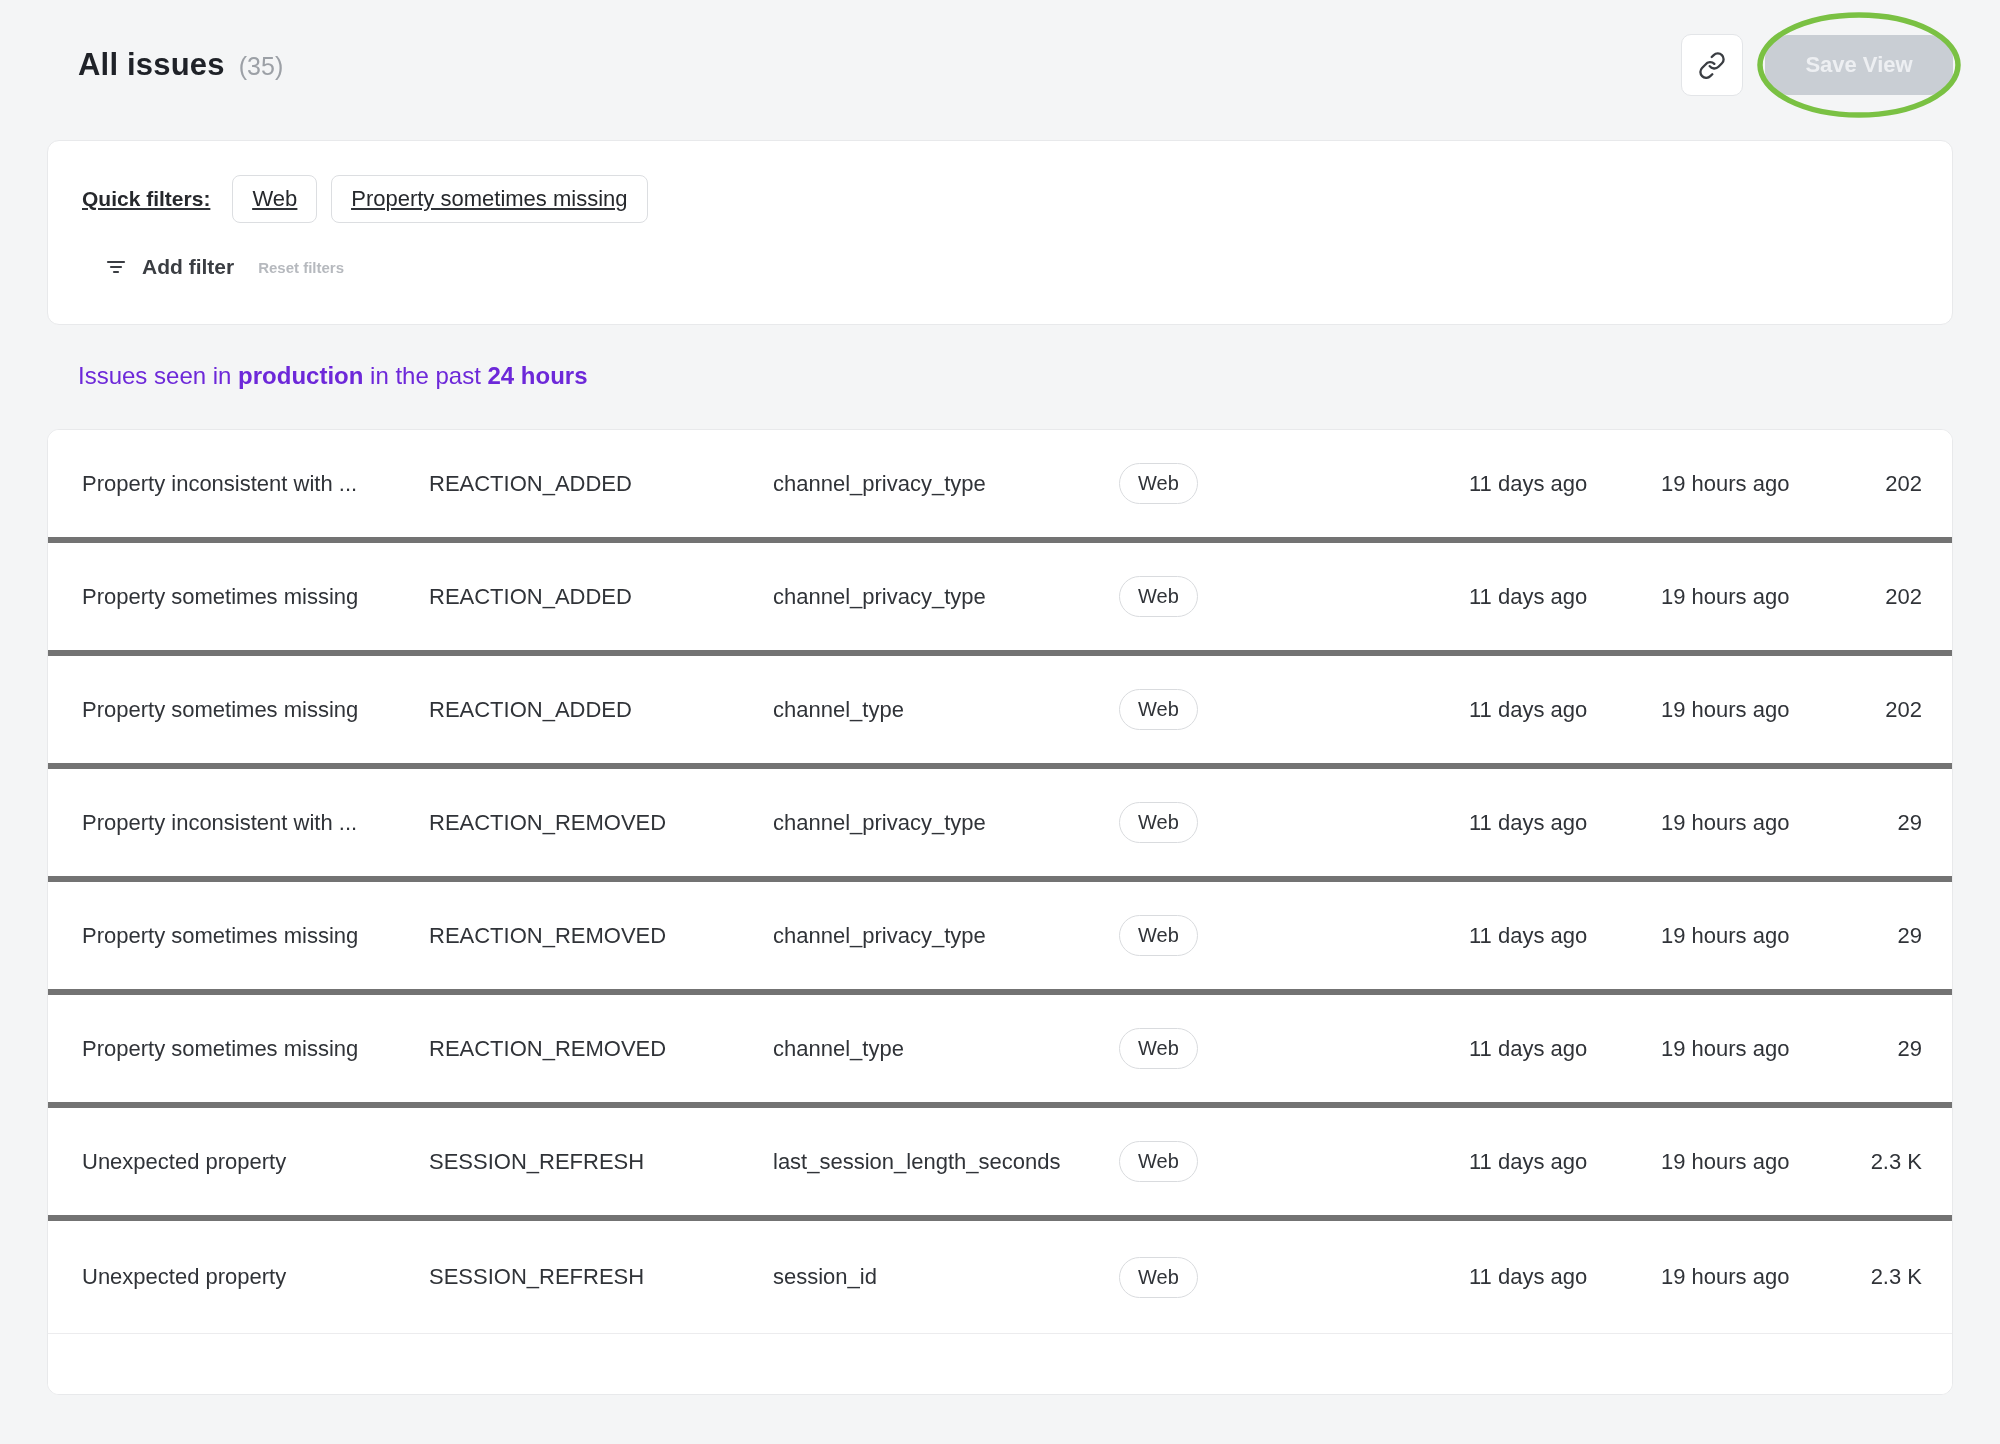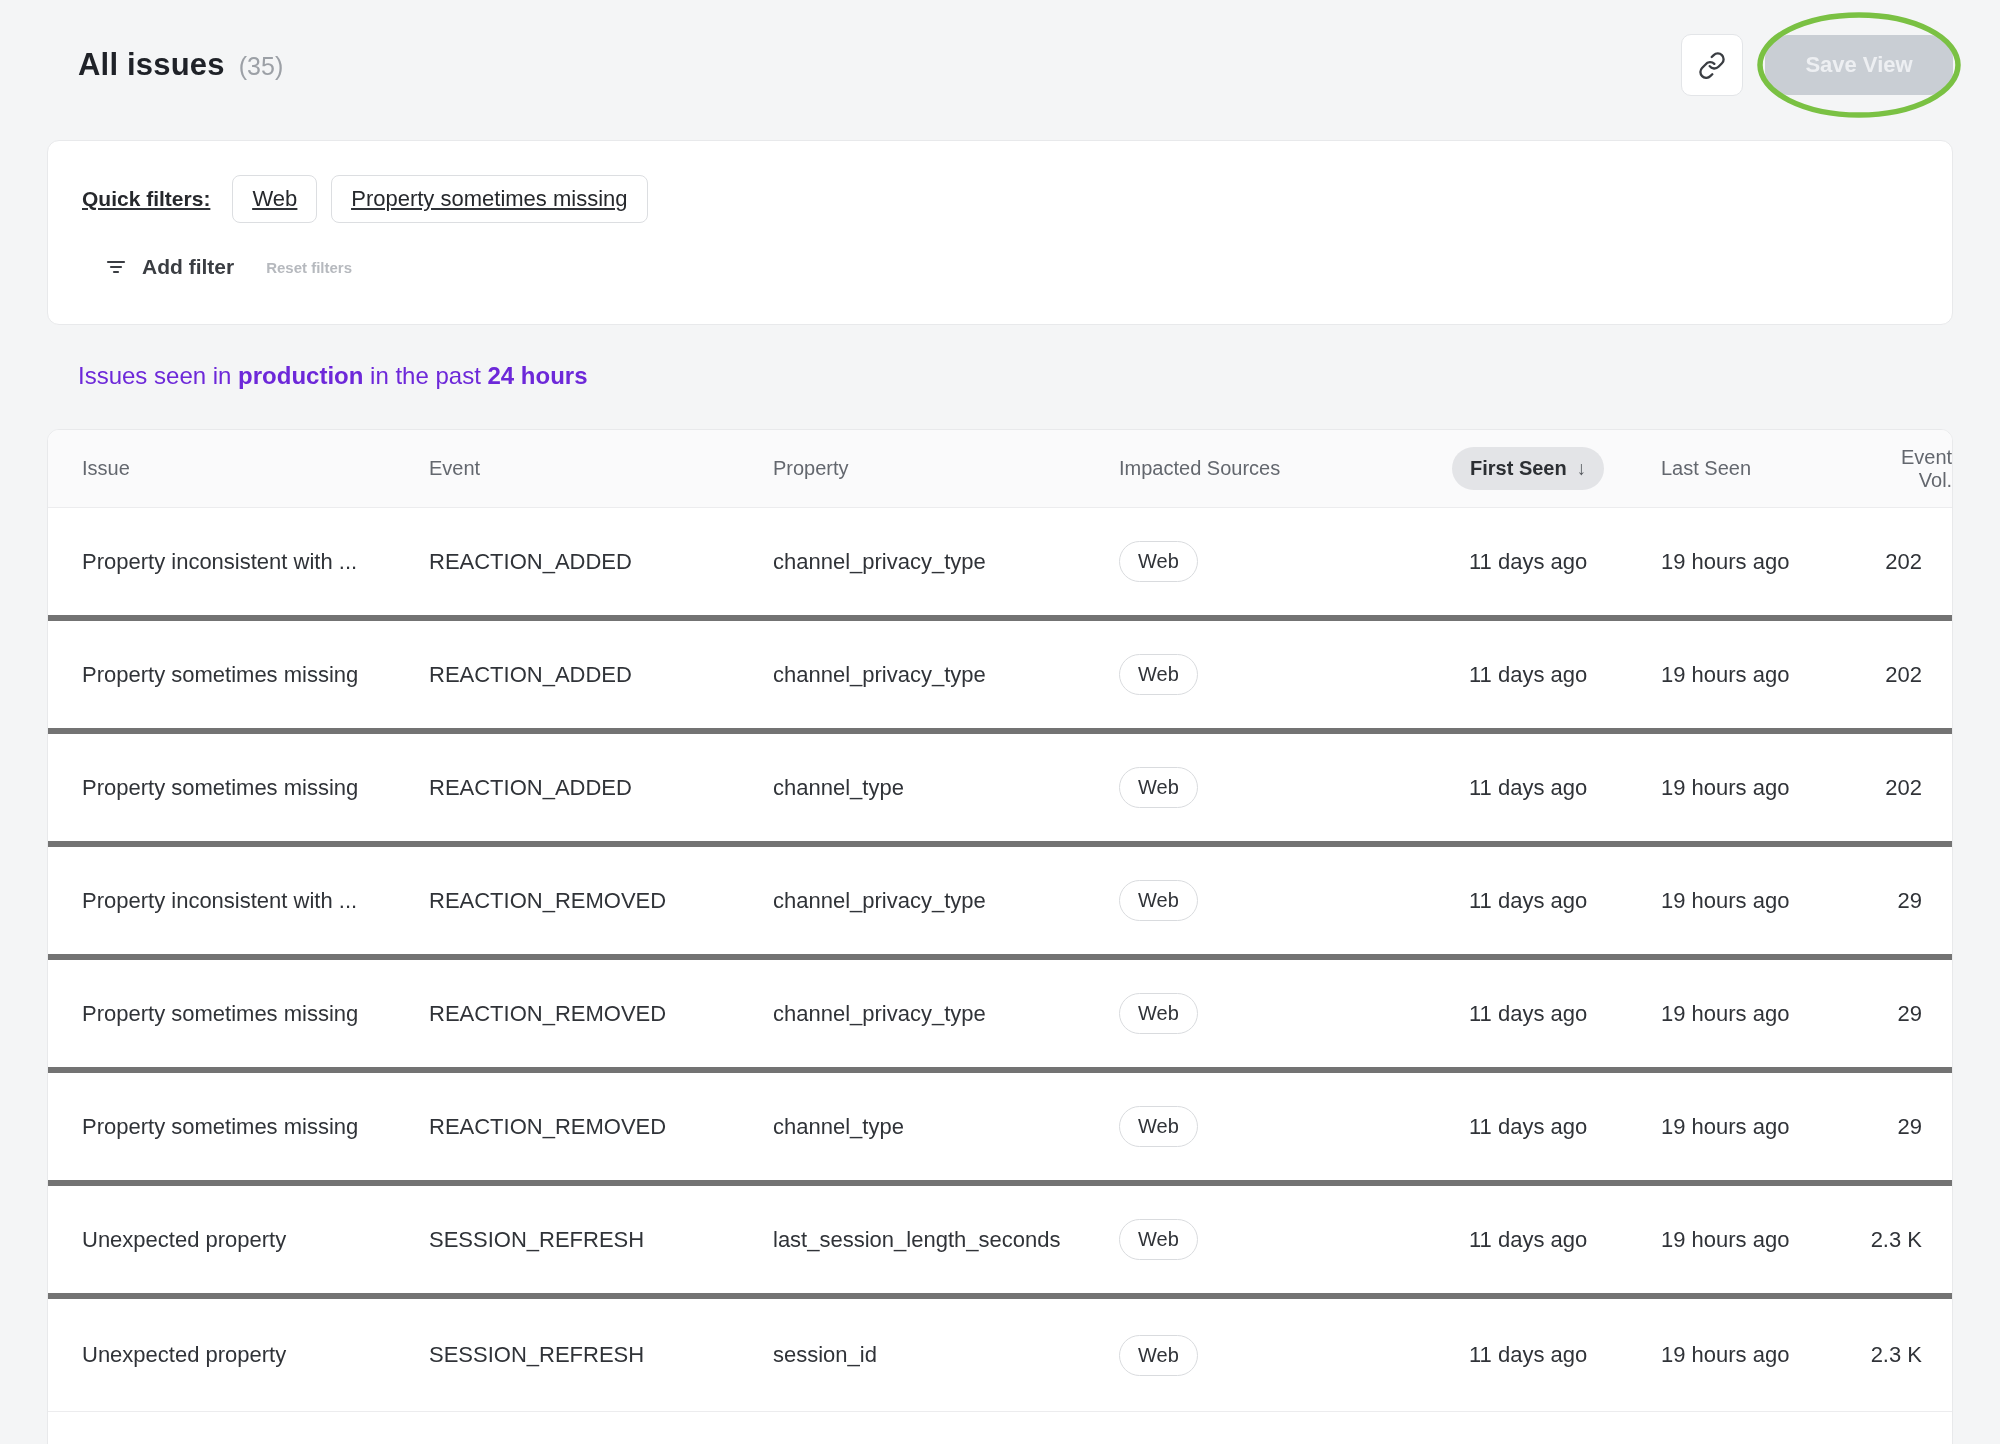--- a/index.html
+++ b/index.html
@@ -38,21 +38,21 @@
     margin:0 47px; background:#fff; border:1px solid #e8e9eb; border-radius:12px;
     padding:34px 34px 45px 34px;
   }
   .filter-row { display:flex; align-items:center; gap:14px; flex-wrap:wrap;text-decoration:underline; }
   .qf-label { font-size:21px; font-weight:700; color:#26282c; margin-right:8px; }
   .chip {
     background:#fff; border:1.5px solid #dcdee1; border-radius:8px;
     padding:10px 19px; font-size:22px; color:#26282c; cursor:pointer;
     font-family:"Liberation Sans", sans-serif;
   }
-  .filter-actions { display:flex; align-items:center; gap:32px; margin-top:32px; padding-left:22px; }
+  .filter-actions { display:flex; align-items:center; gap:24px; margin-top:32px; padding-left:22px; }
   .add-filter {
     display:flex; align-items:center; gap:14px; background:none; border:none;
     font-size:21px; font-weight:700; color:#3a3d42; cursor:pointer;
     font-family:"Liberation Sans", sans-serif;
   }
   .reset-filters {
     background:none; border:none; font-size:15px; font-weight:700; color:#b6b9be;
     cursor:pointer; font-family:"Liberation Sans", sans-serif;
   }
 
@@ -138,34 +138,20 @@
         </svg>
         <span>Add filter</span>
       </button>
       <button class="reset-filters">Reset filters</button>
     </div>
   </div>
 
   <p class="subtitle"><span>Issues seen in </span><b>production</b><span> in the past </span><b>24 hours</b></p>
 
   <div class="table-card">
-    <div class="thead">
-      <div class="th">Issue</div>
-      <div class="th">Event</div>
-      <div class="th">Property</div>
-      <div class="th">Impacted Sources</div>
-      <div class="th">
-        <span class="sort-pill">
-          <span>First Seen</span>
-          <span class="sort-arrow">↓</span>
-        </span>
-      </div>
-      <div class="th">Last Seen</div>
-      <div class="th th-vol">Event Vol.</div>
-    </div>
     <div id="tbody">
         <div class="tr">
     <div class="td">Property inconsistent with ...</div>
     <div class="td">REACTION_ADDED</div>
     <div class="td">channel_privacy_type</div>
     <div class="td">
       <span class="src-pill">Web</span>
     </div>
     <div class="td td-first">11 days ago</div>
     <div class="td">19 hours ago</div>

